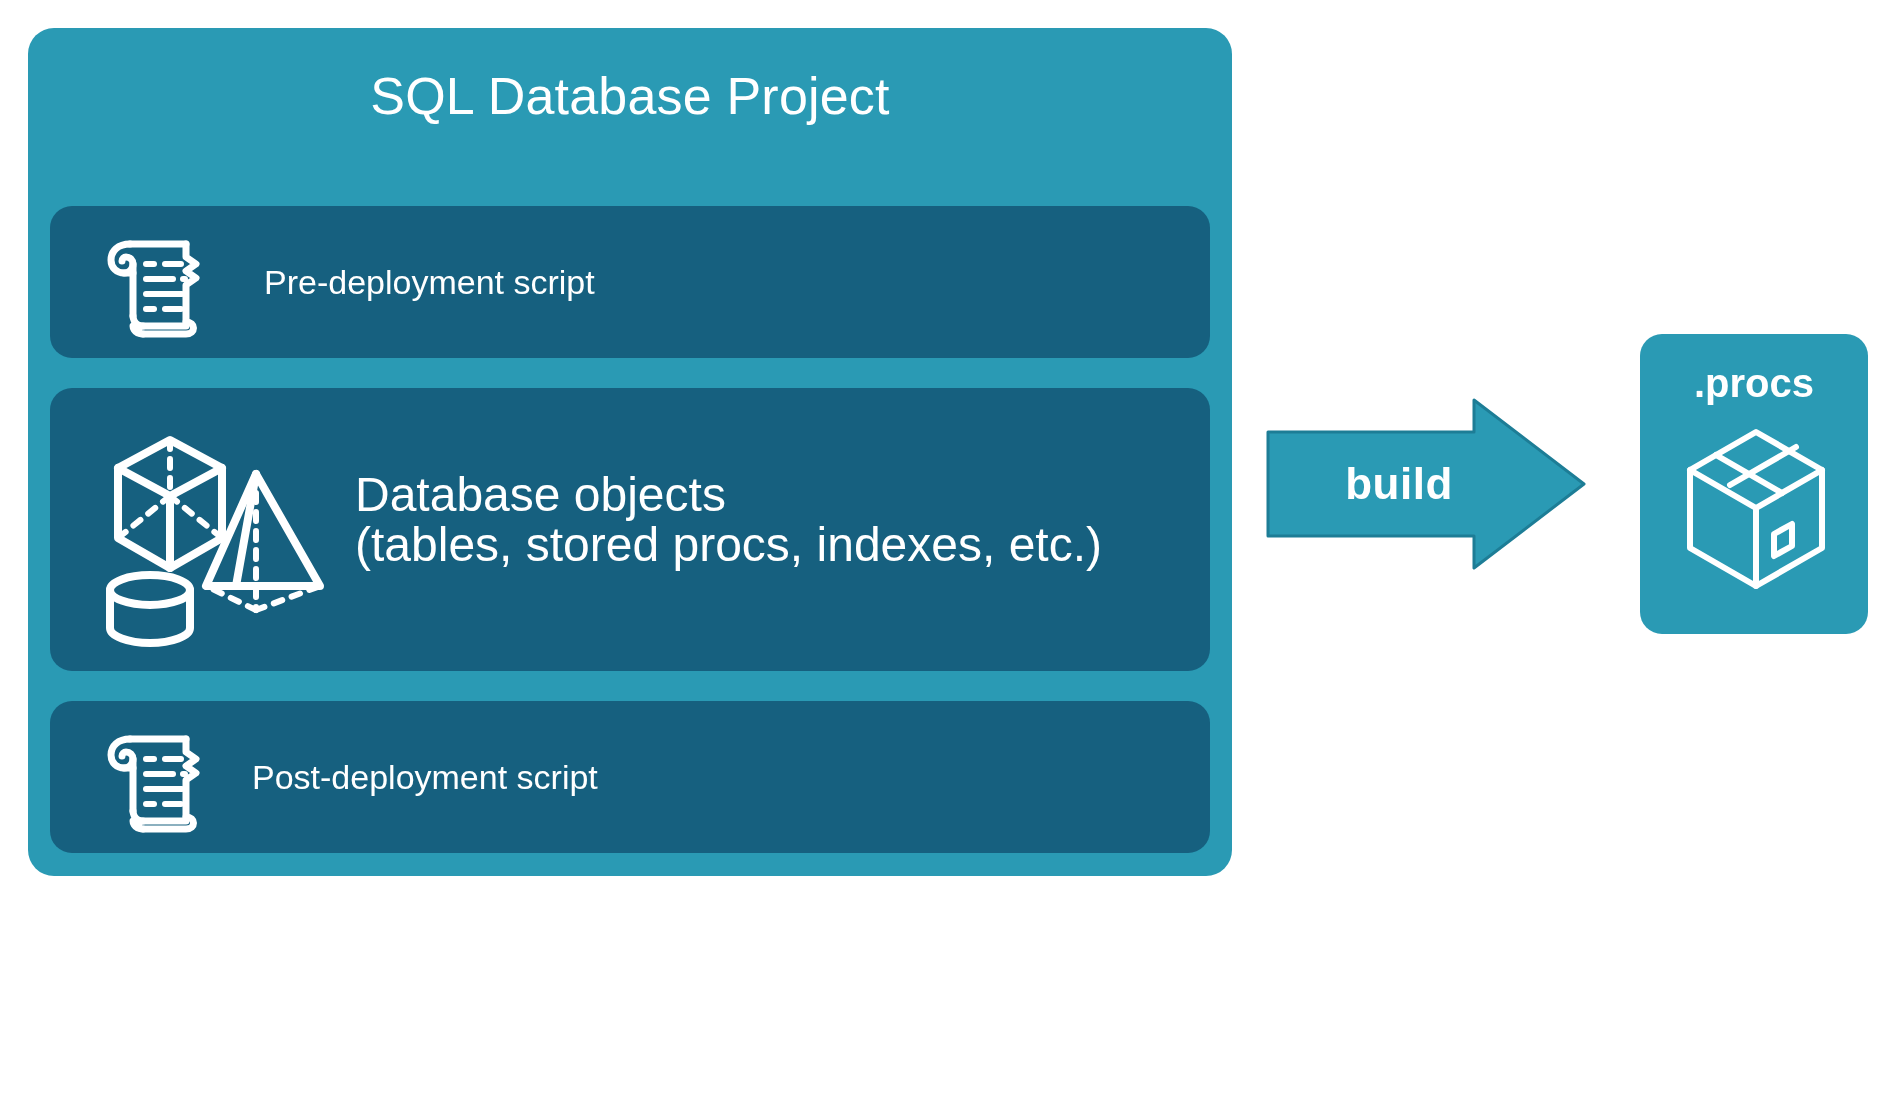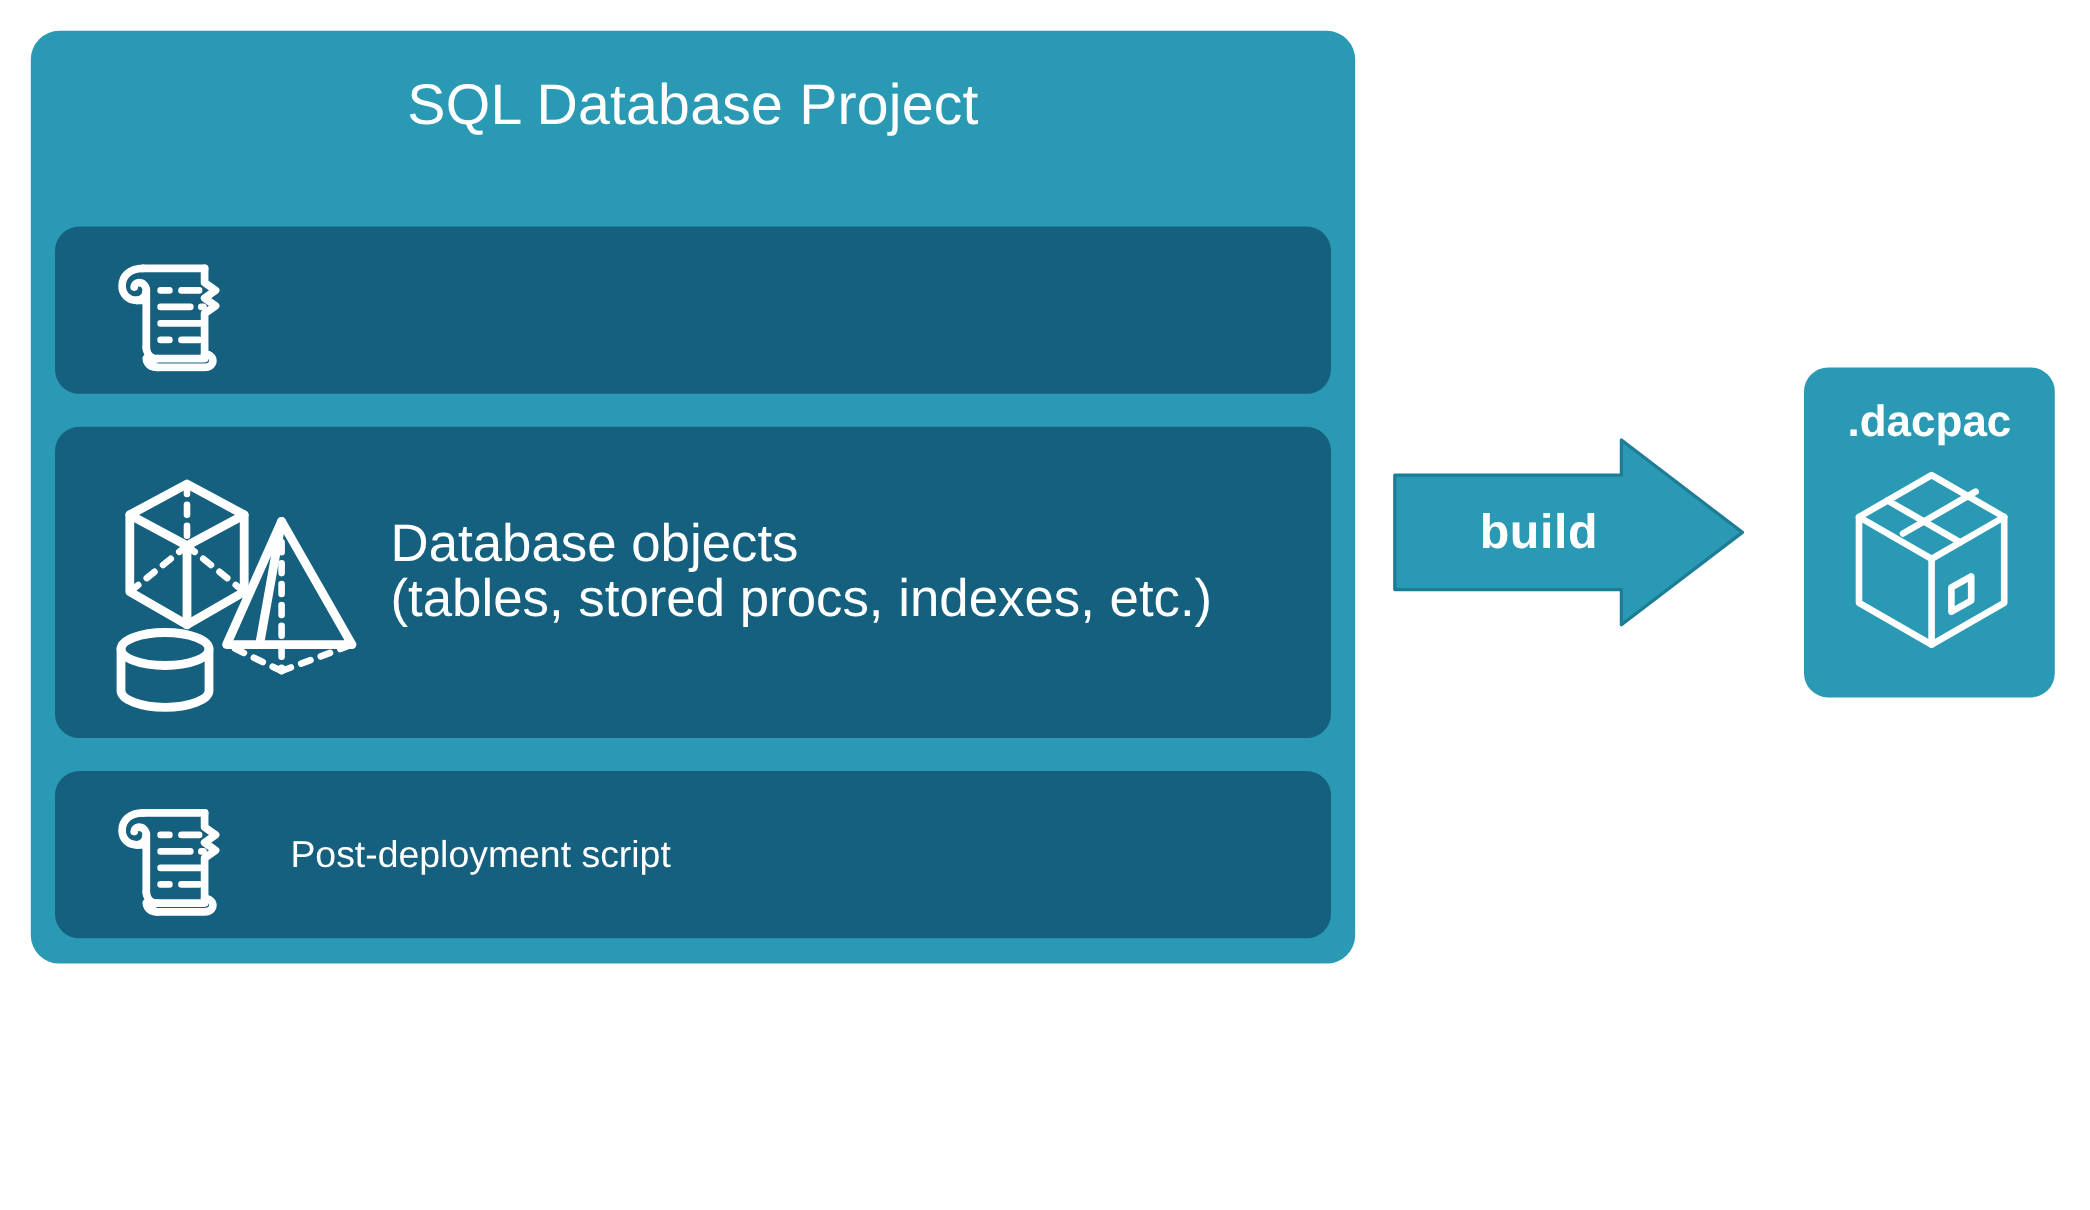--- a/index.html
+++ b/index.html
@@ -71,21 +71,21 @@
 
   .card-text {
     position: absolute;
     color: #ffffff;
     font-size: 34px;
     line-height: 48px;
     font-weight: 400;
     white-space: pre-line;
   }
   .text-pre  { left: 214px; top: 52px; }
-  .text-post { left: 214px; top: 52px; }
+  .text-post { left: 202px; top: 52px; }
   .text-obj  { left: 305px; top: 82px; font-size: 48px; line-height: 50px; }
 
   
   .build-arrow {
     position: absolute;
     left: 1266px;
     top: 398px;
     width: 320px;
     height: 172px;
   }
@@ -167,20 +167,21 @@
             <rect x="43" y="31" width="14" height="6" rx="3"></rect>
             <rect x="62" y="31" width="22" height="6" rx="3"></rect>
             <rect x="43" y="46" width="33" height="6" rx="3"></rect>
             <rect x="80" y="46" width="8" height="6" rx="3"></rect>
             <rect x="43" y="61" width="42" height="6" rx="3"></rect>
             <rect x="43" y="76" width="14" height="6" rx="3"></rect>
             <rect x="62" y="76" width="22" height="6" rx="3"></rect>
           </g>
         </svg>
       </span>
+      <div class="card-text text-pre">Pre-deployment script</div>
     </div>
 
     <div class="inner-card card-obj">
       <span class="card-icon icon-shapes">
         <svg viewBox="0 0 248 240" width="248" height="240" aria-hidden="true">
 
           <g>
             <g fill="none" stroke="#ffffff" stroke-width="8" stroke-linejoin="round" stroke-linecap="round">
               <path d="M30 58 L82 30 L134 58 L134 128 L82 158 L30 128 Z"></path>
               <path d="M30 58 L82 86 L134 58"></path>
@@ -247,21 +248,21 @@
   </div>
 
   <span class="build-arrow">
     <svg viewBox="0 0 320 172" width="320" height="172" aria-hidden="true">
       <polygon points="2,34 208,34 208,2 318,86 208,170 208,138 2,138" fill="#2a9ab4" stroke="#1d7d96" stroke-width="3" stroke-linejoin="round"></polygon>
     </svg>
   </span>
   <div class="build-label">build</div>
 
   <div class="dacpac-card">
-    <div class="dacpac-label">.dacpac</div>
+    <div class="dacpac-label">.procs</div>
     <span class="dacpac-icon">
       <svg viewBox="0 0 144 176" width="144" height="176" aria-hidden="true">
         <g fill="none" stroke="#ffffff" stroke-width="6" stroke-linejoin="round" stroke-linecap="round">
 
           <path d="M6 48 L72 10 L138 48 L138 126 L72 164 L6 126 Z"></path>
           <path d="M6 48 L72 86 L138 48"></path>
           <path d="M72 86 L72 164"></path>
 
           <path d="M32 33 L98 71"></path>
           <path d="M46 63 L112 25"></path>

